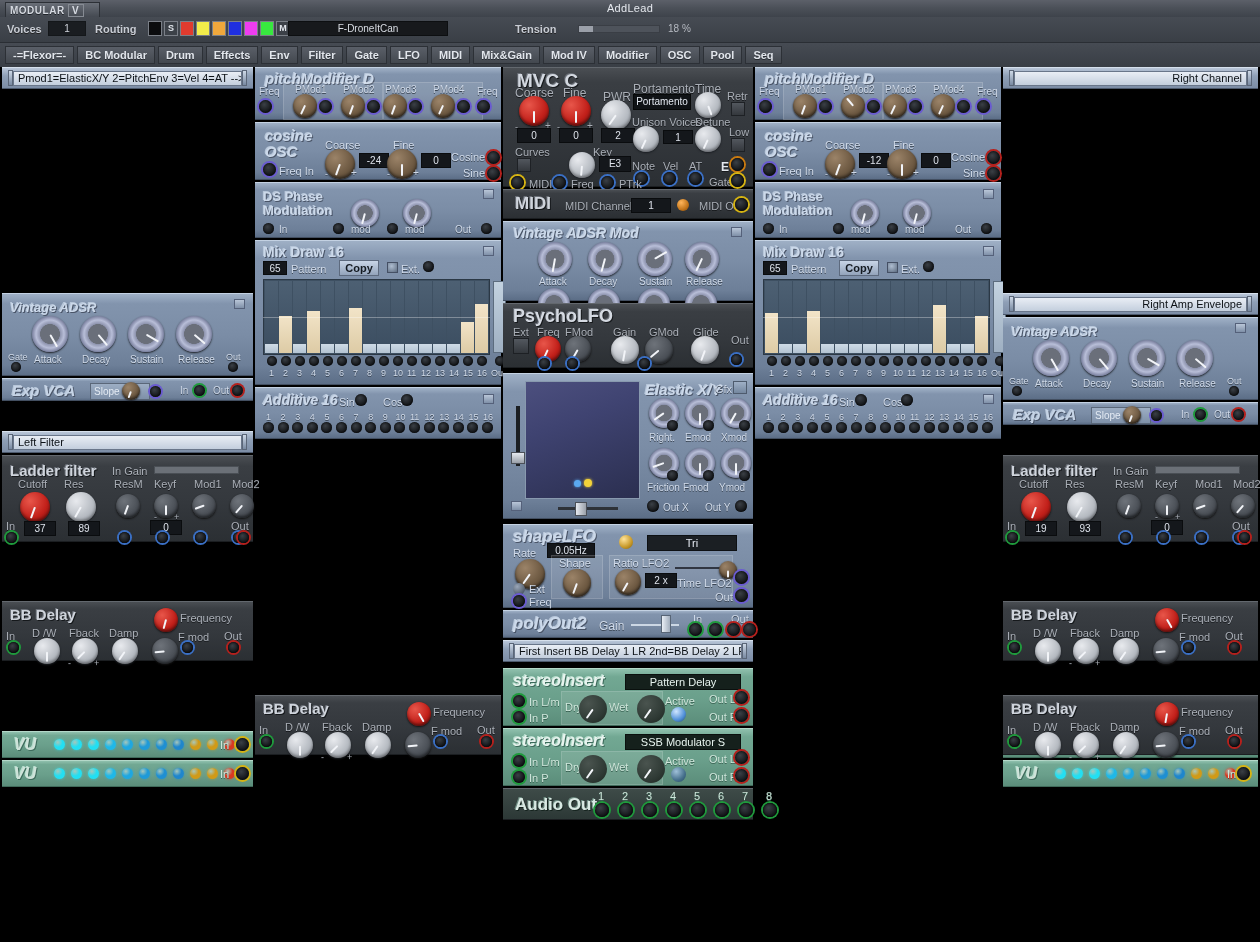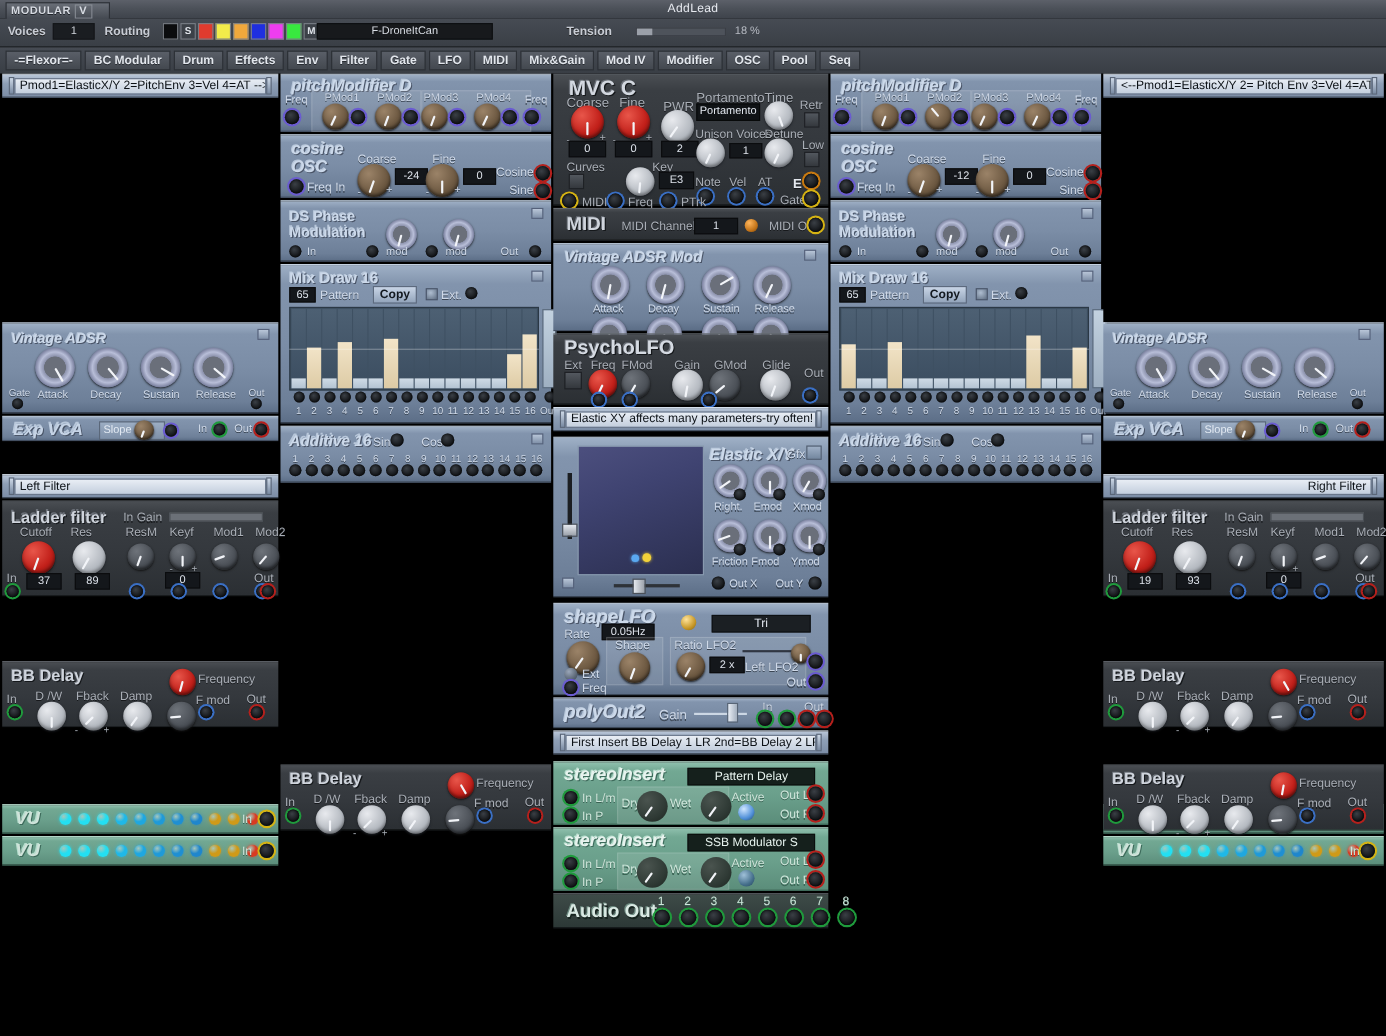--- a/index.html
+++ b/index.html
@@ -709,25 +709,20 @@
             <div class="ptr" style="position: absolute; left: 13px; top: 2.8px; width: 2px; height: 11.2px; background: rgb(242, 244, 248); transform-origin: 50% 100%; transform: rotate(230deg); border-radius: 1px;"></div>
           </div>
           <div class="jack bl" style="position: absolute; left: 136px; top: 54px; width: 11px; height: 11px;"></div>
           <div class="tiny d" style="position: absolute; left: 190px; top: 22px; white-space: nowrap; font-size: 11px;">Glide</div>
           <div class="knob kb-gray" style="position: absolute; left: 188px; top: 32px; width: 28px; height: 28px;">
             <div class="ptr" style="position: absolute; left: 13px; top: 2.8px; width: 2px; height: 11.2px; background: rgb(242, 244, 248); transform-origin: 50% 100%; transform: rotate(200deg); border-radius: 1px;"></div>
           </div>
           <div class="tiny d" style="position: absolute; left: 228px; top: 30px; white-space: nowrap; font-size: 11px;">Out</div>
           <div class="jack bl" style="position: absolute; left: 228px; top: 50px; width: 11px; height: 11px;"></div>
         </div>
-      <div class="strip">
-        <div class="earL"></div>
-        <div class="field">Elastic XY affects many parameters-try often!</div>
-        <div class="earR"></div>
-      </div>
       <div class="blackbox" style="height:3px"></div>
       <div class="mod" style="height:146px" id="elastic">
           <div style="position: absolute; left: 22px; top: 7px; width: 115px; height: 118px; background: linear-gradient(160deg, rgb(76, 79, 126) 0%, rgb(63, 67, 113) 35%, rgb(43, 47, 80) 100%); border: 1px solid rgb(136, 153, 174);">
             <div style="position: absolute; left: 48px; top: 98px; width: 7px; height: 7px; border-radius: 50%; background: rgb(90, 168, 240); box-shadow: rgb(90, 168, 240) 0px 0px 3px;"></div>
             <div style="position: absolute; left: 58px; top: 97px; width: 8px; height: 8px; border-radius: 50%; background: rgb(242, 210, 58); box-shadow: rgb(242, 210, 58) 0px 0px 3px;"></div>
           </div>
           <div class="vslider" style="left: 13px; top: 32px; height: 60px;"></div>
           <div class="vhandle" style="left: 8px; top: 78px;"></div>
           <div class="hslider" style="left: 55px; top: 133px; width: 60px;"></div>
           <div class="hhandle" style="left: 72px; top: 128px;"></div>
@@ -792,21 +787,21 @@
           <div style="position: absolute; left: 106px; top: 30px; width: 124px; height: 44px; background: rgba(255, 255, 255, 0.09); border: 1px solid rgba(255, 255, 255, 0.15);"></div>
           <div class="tiny" style="position: absolute; left: 110px; top: 32px; white-space: nowrap; font-size: 11px;">Ratio LFO2</div>
           <div class="knob kb-brown" style="position: absolute; left: 112px; top: 44px; width: 26px; height: 26px;">
             <div class="ptr" style="position: absolute; left: 12px; top: 2.6px; width: 2px; height: 10.4px; background: rgb(242, 244, 248); transform-origin: 50% 100%; transform: rotate(210deg); border-radius: 1px;"></div>
           </div>
           <div style="position: absolute; left: 142px; top: 48px; width: 32px; height: 15px; background: rgb(20, 23, 27); border: 1px solid rgb(10, 12, 14); color: rgb(221, 226, 234); font-size: 10px; text-align: center; line-height: 13px;">2 x</div>
           <div style="position: absolute; left: 172px; top: 42px; width: 52px; height: 2px; background: rgb(48, 54, 66);"></div>
           <div class="knob kb-brown" style="position: absolute; left: 216px; top: 36px; width: 18px; height: 18px;">
             <div class="ptr" style="position: absolute; left: 8px; top: 1.8px; width: 2px; height: 7.2px; background: rgb(242, 244, 248); transform-origin: 50% 100%; transform: rotate(180deg); border-radius: 1px;"></div>
           </div>
-          <div class="tiny" style="position: absolute; left: 174px; top: 52px; white-space: nowrap; font-size: 11px;">Left LFO2</div>
+          <div class="tiny" style="position: absolute; left: 174px; top: 52px; white-space: nowrap; font-size: 11px;">Time LFO2</div>
           <div class="jack vi" style="position: absolute; left: 232px; top: 46px; width: 13px; height: 13px;"></div>
           <div class="jack vi" style="position: absolute; left: 232px; top: 64px; width: 13px; height: 13px;"></div>
           <div class="tiny" style="position: absolute; left: 212px; top: 66px; white-space: nowrap; font-size: 11px;">Out</div>
         </div>
       <div class="mod" style="height:28px" id="poly">
           <div class="modtitle" style="position: absolute; left: 10px; top: 3px; font-size: 17px;">polyOut2</div>
           <div class="tiny" style="position: absolute; left: 96px; top: 8px; white-space: nowrap; font-size: 12px;">Gain</div>
           <div style="position: absolute; left: 128px; top: 13px; width: 48px; height: 2px; background: rgb(204, 215, 228);"></div>
           <div style="position: absolute; left: 158px; top: 4px; width: 10px; height: 18px; background: linear-gradient(90deg, rgb(233, 238, 245), rgb(163, 175, 190)); border: 1px solid rgb(88, 101, 118);"></div>
           <div class="tiny" style="position: absolute; left: 190px; top: 2px; white-space: nowrap; font-size: 11px;">In</div>
@@ -1095,24 +1090,29 @@
           <div class="tiny" style="position: absolute; left: 213.4px; top: 24px; white-space: nowrap; font-size: 9px;">15</div>
           <div class="jack" style="position: absolute; left: 212.4px; top: 34px; width: 11px; height: 11px;"></div>
           <div class="tiny" style="position: absolute; left: 228px; top: 24px; white-space: nowrap; font-size: 9px;">16</div>
           <div class="jack" style="position: absolute; left: 227px; top: 34px; width: 11px; height: 11px;"></div>
         </div>
     </div>
 
     <div class="col colR">
       <div class="strip">
         <div class="earL"></div>
-        <div class="field">&lt;--Pmod1=ElasticX/Y 2= Pitch Env 3=Vel 4=AT</div>
+        <div class="field ralign">Right Channel</div>
         <div class="earR"></div>
       </div>
       <div class="blackbox" style="height:202px"></div>
+      <div class="strip">
+        <div class="earL"></div>
+        <div class="field ralign">Right Amp Envelope</div>
+        <div class="earR"></div>
+      </div>
       <div class="mod" style="height:83px" id="adsrR">
           <div class="modtitle" style="position: absolute; left: 8px; top: 6px; font-size: 13px;">Vintage ADSR</div>
           <div class="savebtn" style="left: 232px; top: 5px;"></div>
           <div class="knob kb-blue" style="position: absolute; left: 30px; top: 22px; width: 36px; height: 36px;">
             <div class="ptr" style="position: absolute; left: 17px; top: 3.6px; width: 2px; height: 14.4px; background: rgb(242, 244, 248); transform-origin: 50% 100%; transform: rotate(150deg); border-radius: 1px;"></div>
           </div>
           <div class="tiny" style="position: absolute; left: 32px; top: 60px; white-space: nowrap; font-size: 10px;">Attack</div>
           <div class="knob kb-blue" style="position: absolute; left: 78px; top: 22px; width: 36px; height: 36px;">
             <div class="ptr" style="position: absolute; left: 17px; top: 3.6px; width: 2px; height: 14.4px; background: rgb(242, 244, 248); transform-origin: 50% 100%; transform: rotate(140deg); border-radius: 1px;"></div>
           </div>
@@ -1136,25 +1136,20 @@
           <div class="knob kb-brown" style="position: absolute; left: 120px; top: 3px; width: 18px; height: 18px;">
             <div class="ptr" style="position: absolute; left: 8px; top: 1.8px; width: 2px; height: 7.2px; background: rgb(242, 244, 248); transform-origin: 50% 100%; transform: rotate(200deg); border-radius: 1px;"></div>
           </div>
           <div class="jack vi" style="position: absolute; left: 148px; top: 7px; width: 11px; height: 11px;"></div>
           <div class="tiny" style="position: absolute; left: 178px; top: 6px; white-space: nowrap; font-size: 10px;">In</div>
           <div class="jack gn" style="position: absolute; left: 192px; top: 6px; width: 11px; height: 11px;"></div>
           <div class="tiny" style="position: absolute; left: 211px; top: 6px; white-space: nowrap; font-size: 10px;">Out</div>
           <div class="jack rd" style="position: absolute; left: 230px; top: 6px; width: 11px; height: 11px;"></div>
         </div>
       <div class="blackbox" style="height:28px"></div>
-      <div class="strip">
-        <div class="earL"></div>
-        <div class="field ralign">Right Filter</div>
-        <div class="earR"></div>
-      </div>
       <div class="mod dark" style="height:87px" id="ladderR">
           <div class="modtitle" style="position: absolute; left: 8px; top: 6px; font-size: 15px; color: rgb(207, 212, 220); text-shadow: rgb(21, 24, 27) 1px 1px 0px, rgb(107, 112, 120) -1px -1px 0px; font-style: normal;">Ladder filter</div>
           <div class="tiny d" style="position: absolute; left: 110px; top: 9px; white-space: nowrap; font-size: 11px;">In Gain</div>
           <div style="position: absolute; left: 152px; top: 10px; width: 85px; height: 8px; background: rgb(107, 112, 119); border: 1px solid rgb(74, 79, 85);"></div>
           <div class="tiny d" style="position: absolute; left: 16px; top: 22px; white-space: nowrap; font-size: 11px;">Cutoff</div>
           <div class="tiny d" style="position: absolute; left: 62px; top: 22px; white-space: nowrap; font-size: 11px;">Res</div>
           <div class="tiny d" style="position: absolute; left: 112px; top: 22px; white-space: nowrap; font-size: 11px;">ResM</div>
           <div class="tiny d" style="position: absolute; left: 152px; top: 22px; white-space: nowrap; font-size: 11px;">Keyf</div>
           <div class="tiny d" style="position: absolute; left: 192px; top: 22px; white-space: nowrap; font-size: 11px;">Mod1</div>
           <div class="tiny d" style="position: absolute; left: 230px; top: 22px; white-space: nowrap; font-size: 11px;">Mod2</div>

